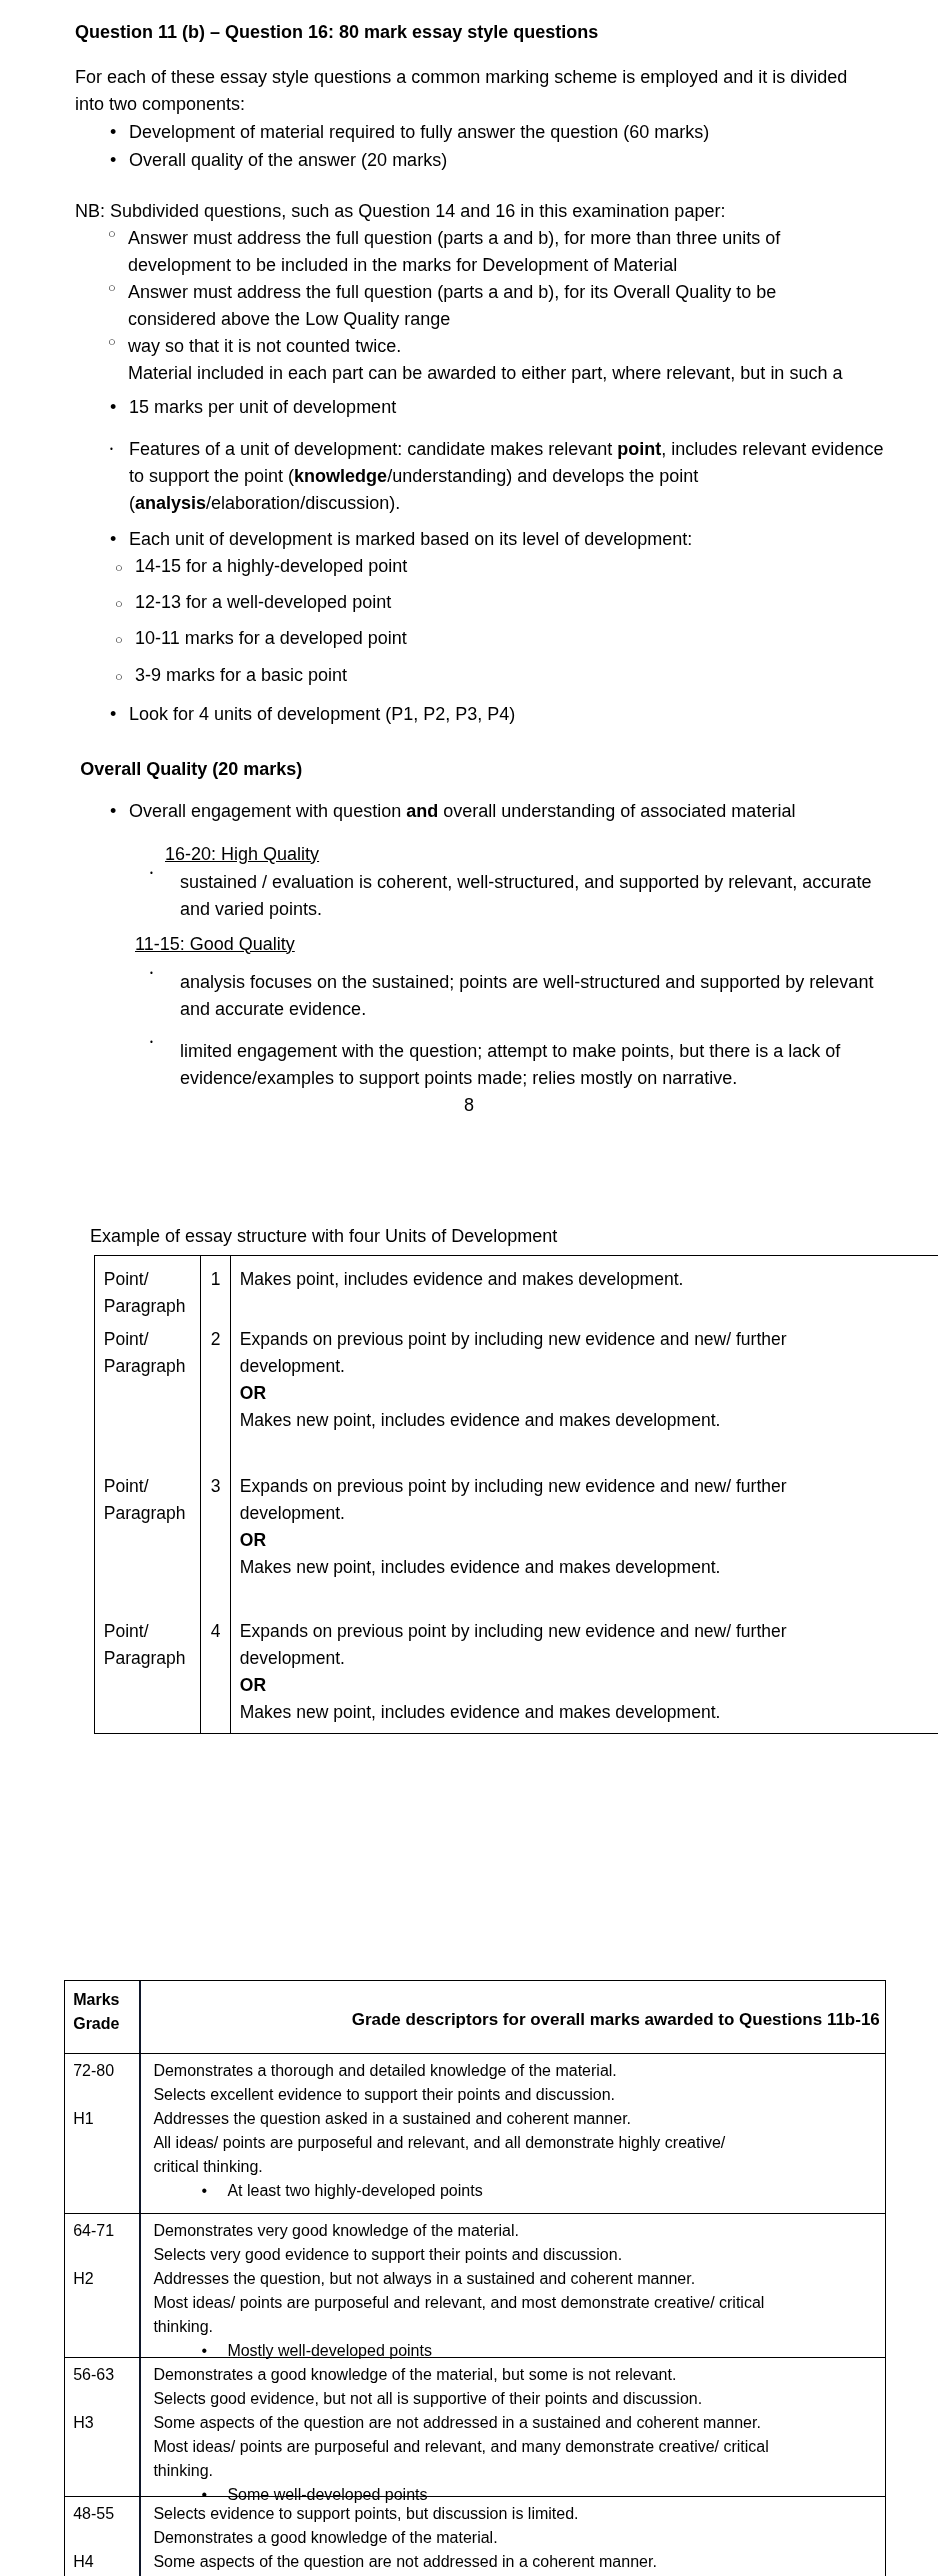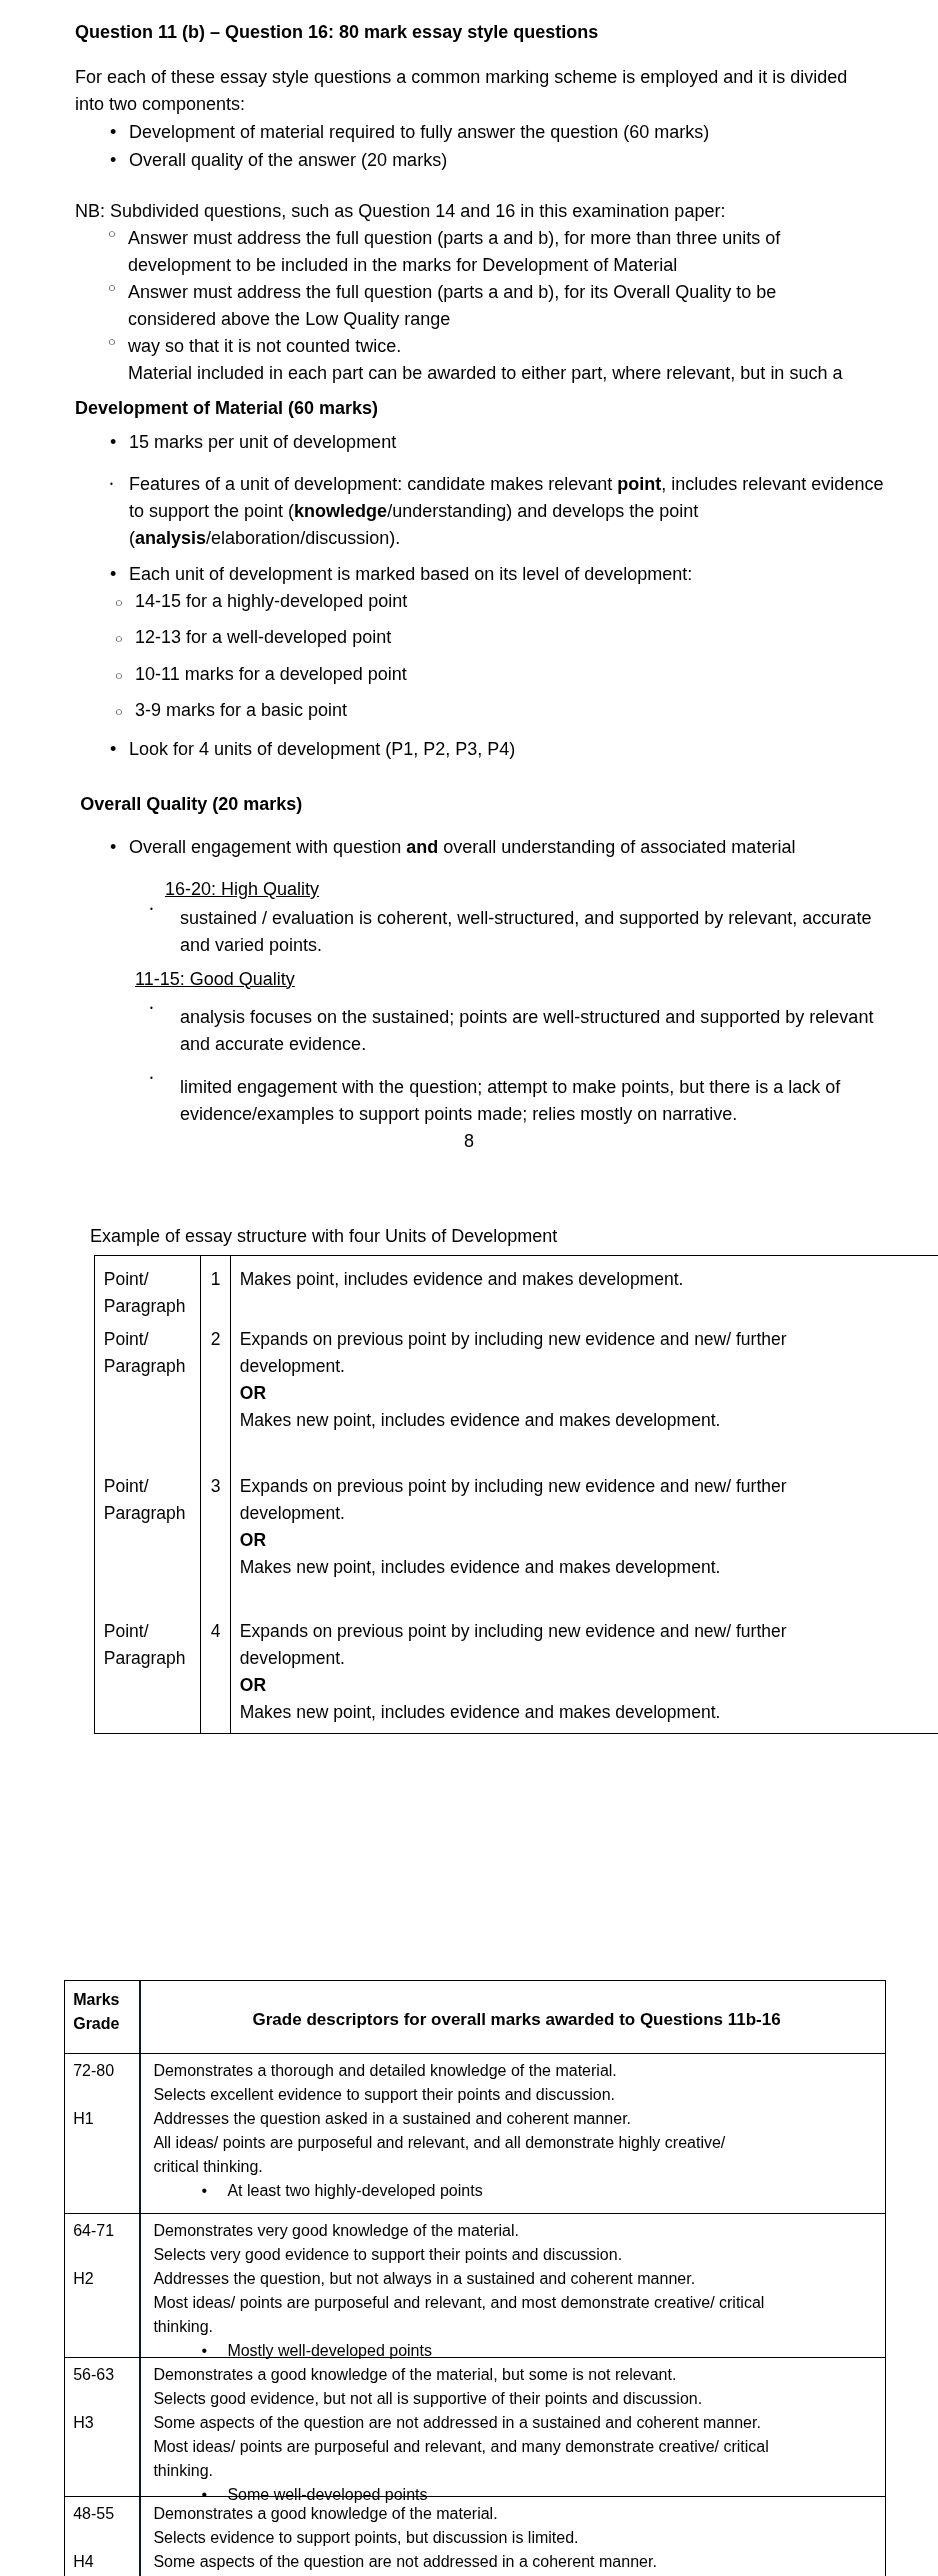--- a/index.html
+++ b/index.html
@@ -54,21 +54,21 @@
   .gtable{position:absolute;left:64px;top:1980px;width:822px;border:1.5px solid #000;box-sizing:border-box;}
   .grow{display:flex;border-top:1.5px solid #000;box-sizing:border-box;}
   .grow.first{border-top:none;}
   .gcol1{width:76px;border-right:2px solid #0f172a;box-sizing:border-box;padding:5.2px 0 0 8.2px;}
   .gcol2{flex:1;padding:5.2px 5.2px 0 12.4px;}
   .gline{font-size:16px;line-height:24px;white-space:nowrap;}
   .gmark{margin-bottom:24px;}
   .gbul{position:relative;padding-left:74px;}
   .gbul .dot{position:absolute;left:48px;}
   .ghead1{padding-top:6.7px;}
-  .ghead2{display:flex;align-items:center;justify-content:center;font-weight:bold;font-size:17px;}
+  .ghead2{display:flex;align-items:center;justify-content:flex-end;font-weight:bold;font-size:17px;}
 </style>
 </head>
 <body>
 
 <div class="top">
   <div class="line title">Question 11 (b) – Question 16: 80 mark essay style questions</div>
 
   <div class="intro">
     <div class="line">For each of these essay style questions a common marking scheme is employed and it is divided</div>
     <div class="line">into two components:</div>
@@ -92,21 +92,20 @@
       <div class="line">Answer must address the full question (parts a and b), for its Overall Quality to be</div>
       <div class="line">considered above the Low Quality range</div>
     </div>
     <div class="oitem">
       <span class="circ">○</span>
       <div class="line">way so that it is not counted twice.</div>
       <div class="line">Material included in each part can be awarded to either part, where relevant, but in such a</div>
     </div>
   </div>
 
-  <div class="line domh">Development of Material (60 marks)</div>
 
   <div class="line bul b15"><span class="dot">•</span><span>15 marks per unit of development</span></div>
 
   <div class="bul feat">
     <span class="dot">•</span>
     <div class="line"><span>Features of a unit of development: candidate makes relevant </span><span class="b">point</span><span>, includes relevant evidence</span></div>
     <div class="line"><span>to support the point (</span><span class="b">knowledge</span><span>/understanding) and develops the point</span></div>
     <div class="line"><span>(</span><span class="b">analysis</span><span>/elaboration/discussion).</span></div>
   </div>
 
@@ -257,21 +256,21 @@
       <div class="gline gbul"><span class="dot">•</span><span>Some well-developed points</span></div>
     </div>
   </div>
 
   <div class="grow" style="height:120px;">
     <div class="gcol1">
       <div class="gline gmark">48-55</div>
       <div class="gline">H4</div>
     </div>
     <div class="gcol2">
+      <div class="gline">Selects evidence to support points, but discussion is limited.</div>
       <div class="gline">Demonstrates a good knowledge of the material.</div>
-      <div class="gline">Selects evidence to support points, but discussion is limited.</div>
       <div class="gline">Some aspects of the question are not addressed in a coherent manner.</div>
       <div class="gline">Some ideas/ points are purposeful and relevant, and some creative/critical thinking is shown.</div>
     </div>
   </div>
 
 </div>
 
 
 </body></html>

